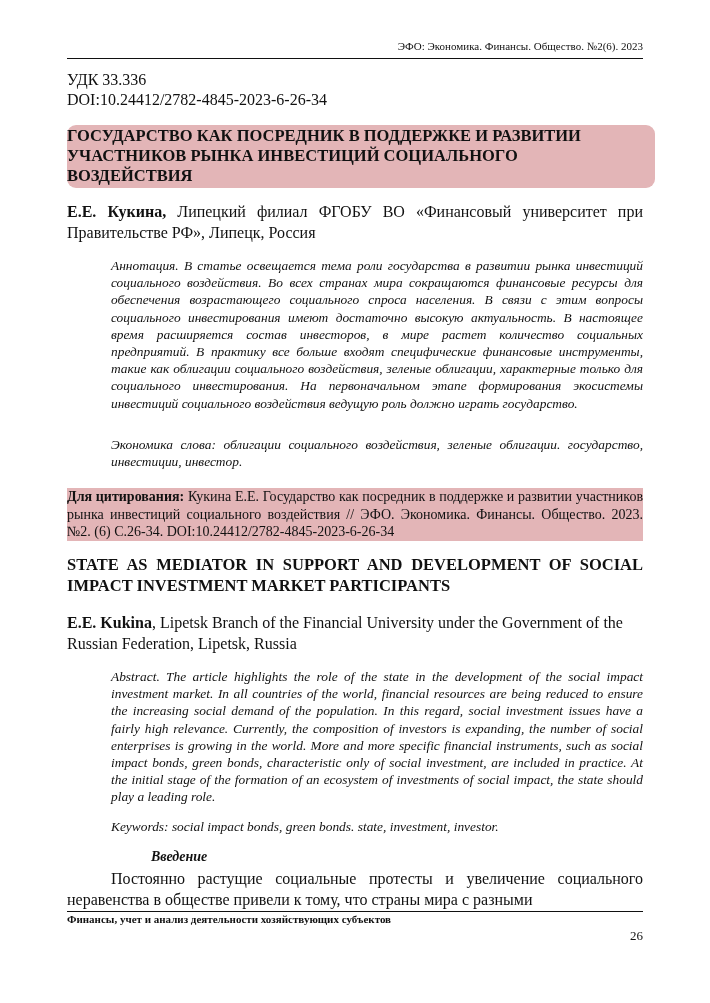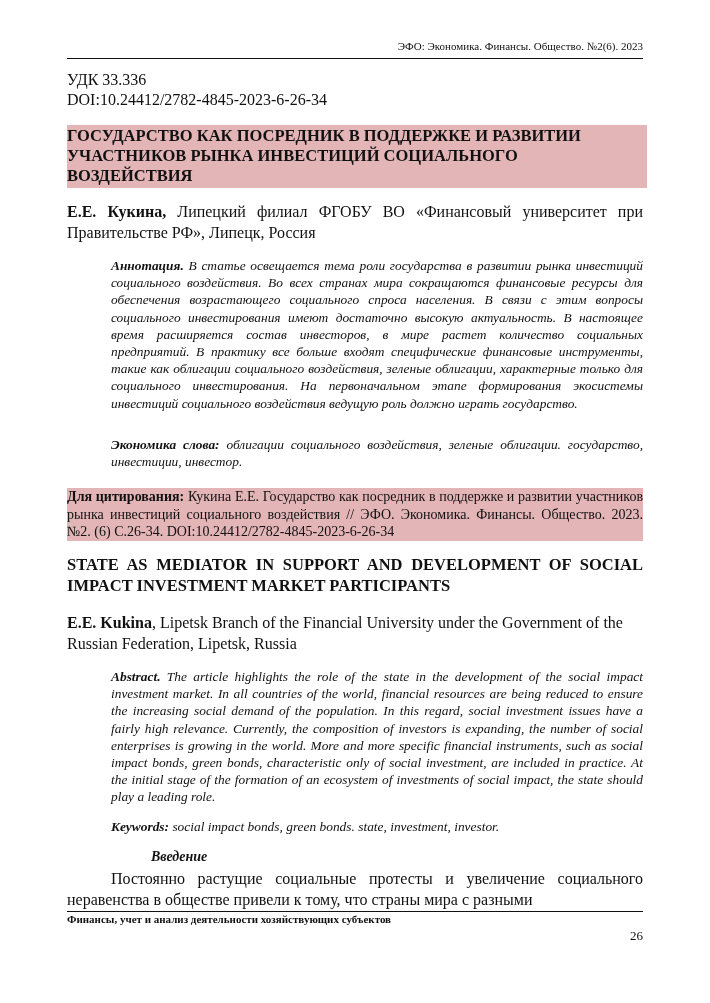--- a/index.html
+++ b/index.html
@@ -7,29 +7,29 @@
          font-family: "Liberation Serif", serif; color: #111; }
   .page { position: absolute; left: 0; top: 0; width: 710px; height: 1003px; }
 
   .running-head { position: absolute; left: 67px; right: 67px; top: 40px;
     text-align: right; font-weight: normal; font-size: 11px; }
   .head-rule { position: absolute; left: 67px; right: 67px; top: 58px; border-top: 1.3px solid #111; }
 
   .udk { position: absolute; left: 67px; top: 70px; font-size: 16px; line-height: 20px; }
 
   .title-box { position: absolute; left: 67px; width: 576px; top: 125px; background: #e3b5b7;
-    font-weight: bold; font-size: 16.5px; line-height: 20px; padding: 1px 4px 2px 0; }
+    font-weight: bold; font-size: 16.5px; line-height: 20px; padding: 1px 12px 2px 0; border-radius: 9px; }
 
   .author-ru { position: absolute; left: 67px; width: 576px; top: 201px;
     font-size: 16px; line-height: 21px; text-align: justify; }
   .author-ru b, .author-en b { font-weight: bold; }
 
   .abstract { position: absolute; left: 111px; width: 532px; font-style: italic;
     font-size: 13.4px; line-height: 17.2px; text-align: justify; }
-  .abstract b { font-weight: bold; }
+  .abstract b { font-weight: normal; }
   .abs-ru { top: 257px; }
   .kw-ru { top: 436px; }
 
   .cite-box { position: absolute; left: 67px; width: 576px; top: 488px; background: #e3b5b7;
     font-size: 14px; line-height: 17.5px; text-align: justify; padding: 0; }
   .cite-box b { font-weight: bold; margin-top: 48px; }
 
   .title-en { position: absolute; left: 67px; width: 576px; top: 554px;
     font-weight: bold; font-size: 16.5px; line-height: 21px; text-align: justify; }
 

